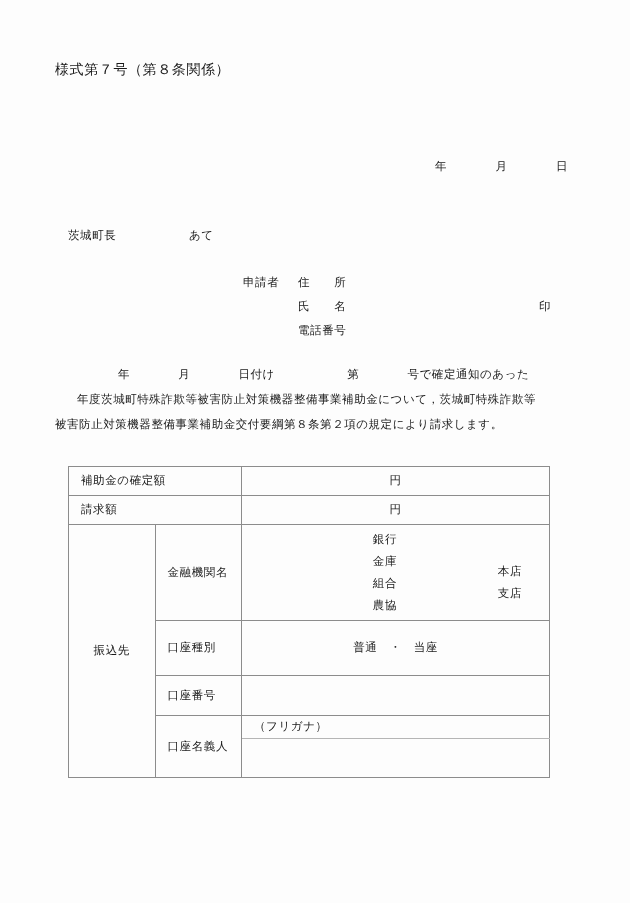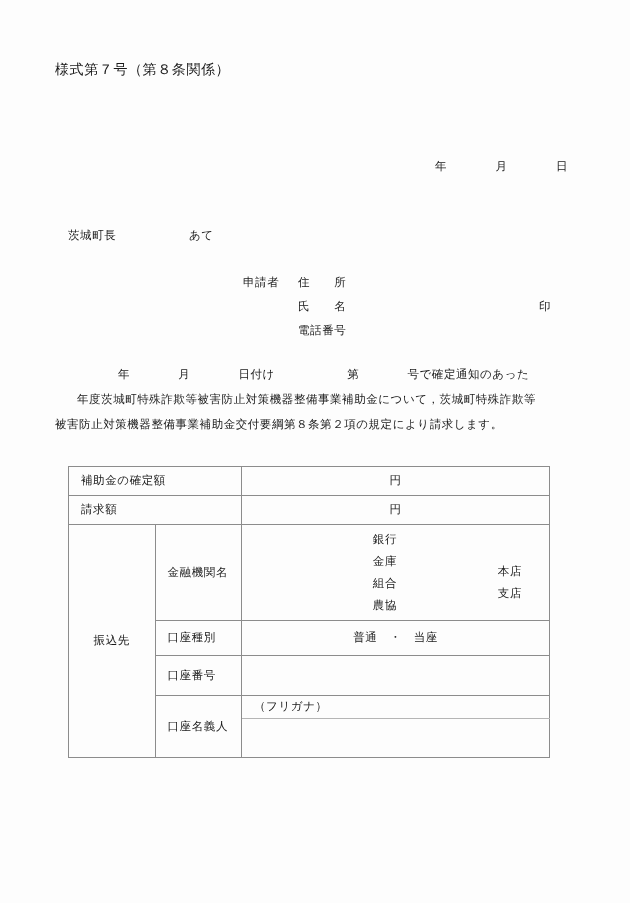--- a/index.html
+++ b/index.html
@@ -120,21 +120,21 @@
   }
   .cell-pad {
     padding: 0 12px;
   }
   .lbl-wide { width: 172px; }
   .lbl-outer { width: 56px; text-align: center; }
   .lbl-inner { width: 116px; }
   .val-cell { text-align: center; }
 
   .row-h-reg { height: 29px; }
-  .row-h-type { height: 35px; margin-top: 9px; }
+  .row-h-type { height: 55px; margin-top: 9px; }
   .row-h-num { height: 40px; }
 
   .bank-cell { height: 95px; position: relative; }
   .bank-grid {
     position: absolute;
     inset: 0;
     display: flex;
     flex-direction: column;
     justify-content: center;
   }

